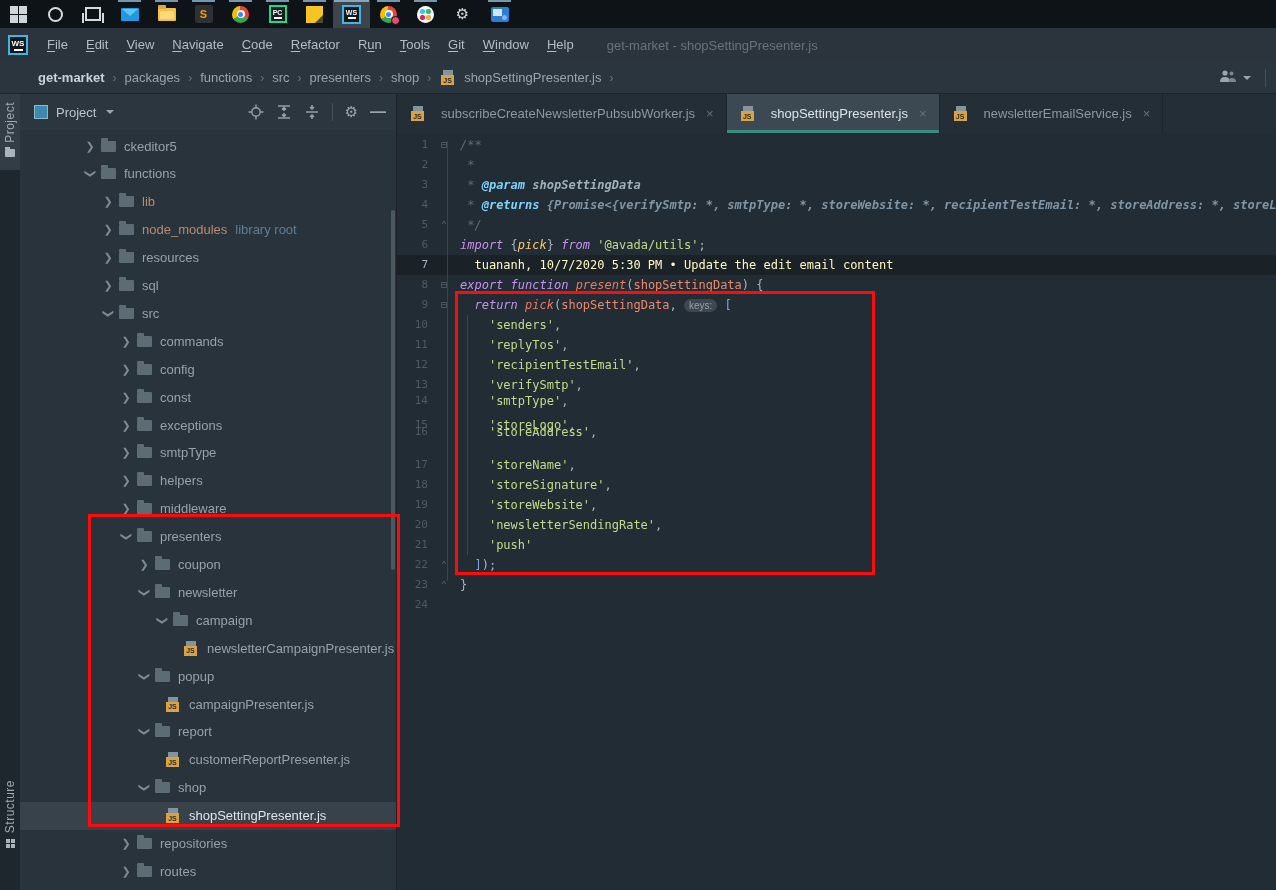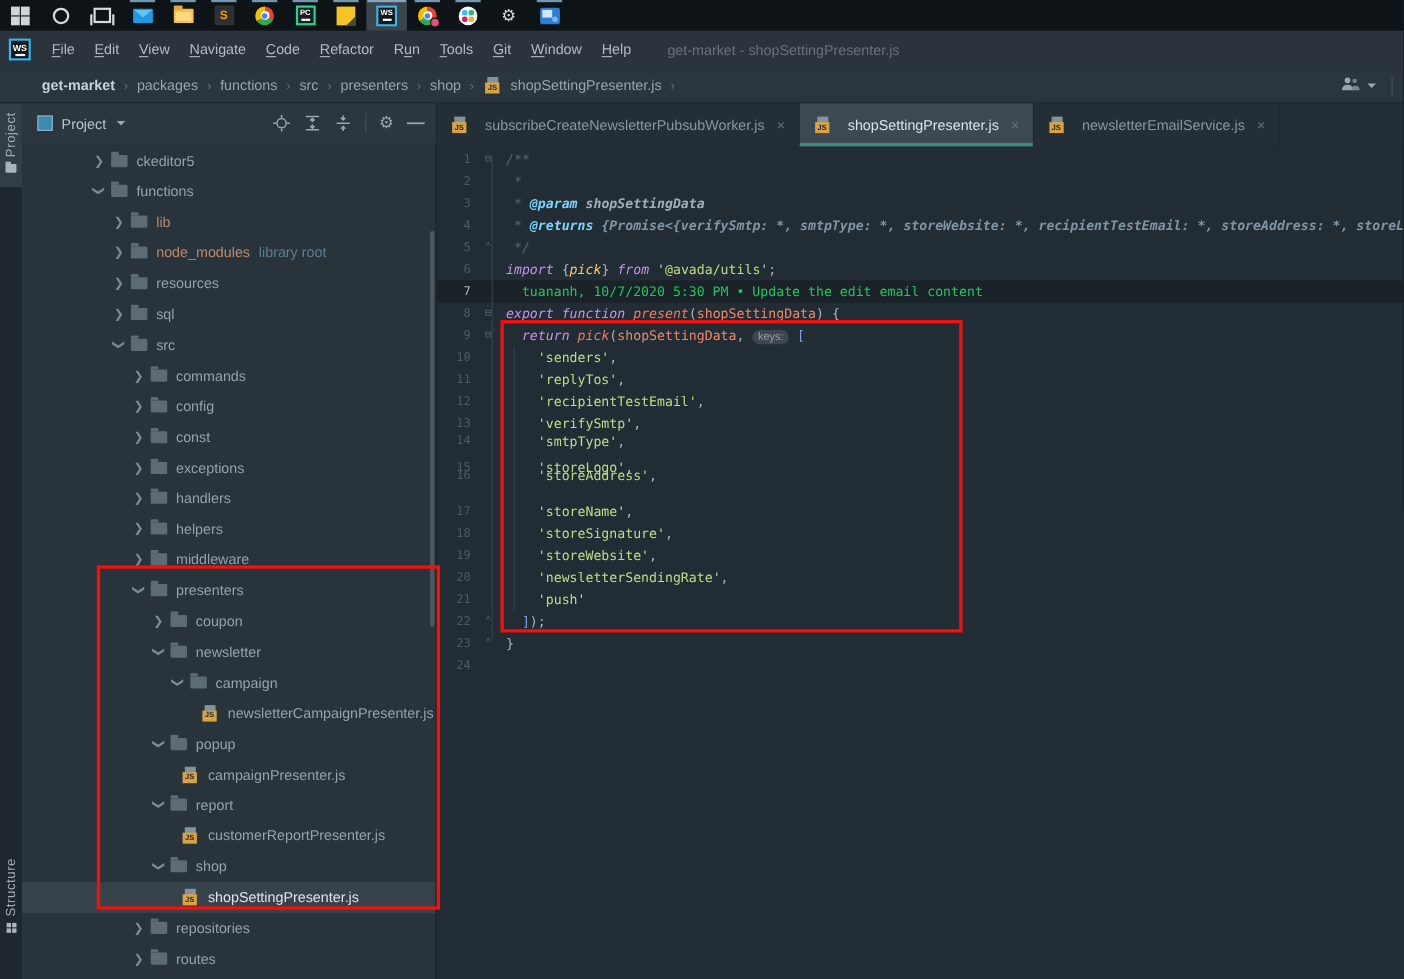--- a/index.html
+++ b/index.html
@@ -115,21 +115,21 @@
   .tk-fn { color:#ee7960; font-style:italic; }
   .tk-imported { color:#ffcb6b; font-style:italic; }
   .tk-param { color:#f0876a; }
   .tk-str { color:#c0dc8a; }
   .tk-brk { color:#7aa3e0; }
   .tk-pun { color:#a9b4bf; }
   .tk-cmt { color:#5f6b73; font-style:italic; }
   .tk-doctag { color:#7dd3fc; font-style:italic; font-weight:bold; }
   .tk-docparam { color:#9fb0ba; font-style:italic; font-weight:bold; }
   .tk-docbody { color:#8095a5; font-style:italic; font-weight:bold; }
-  .tk-blame { color:#22c55e; }
+  .tk-blame { color:#fef9c3; }
   .tk-inlay { background:#3e464f; color:#98a2ab; border-radius:7px; padding:1px 5px; font-size:10px; font-style:normal; font-family:"Liberation Sans",sans-serif; }
   .indent-guide { position:absolute; width:1px; background:#39434b; }
   
   .annotation-rect { position:absolute; border:3px solid #fb0d09; pointer-events:none; }
   #rect-tree { left:88px; top:514px; width:312px; height:313px; }
   #rect-code { left:455px; top:291px; width:420px; height:284px; }
 </style>
 </head>
 <body>
 
@@ -346,21 +346,21 @@
           <span class="tree-label">const</span>
         </div>
         <div class="tree-row" style="top: 281px; padding-left: 98px;">
           <span class="tree-chevron">❯</span>
           <span class="tree-ficon"></span>
           <span class="tree-label">exceptions</span>
         </div>
         <div class="tree-row" style="top: 308.9px; padding-left: 98px;">
           <span class="tree-chevron">❯</span>
           <span class="tree-ficon"></span>
-          <span class="tree-label">handlers</span>
+          <span class="tree-label">smtpType</span>
         </div>
         <div class="tree-row" style="top: 336.8px; padding-left: 98px;">
           <span class="tree-chevron">❯</span>
           <span class="tree-ficon"></span>
           <span class="tree-label">helpers</span>
         </div>
         <div class="tree-row" style="top: 364.7px; padding-left: 98px;">
           <span class="tree-chevron">❯</span>
           <span class="tree-ficon"></span>
           <span class="tree-label">middleware</span>

